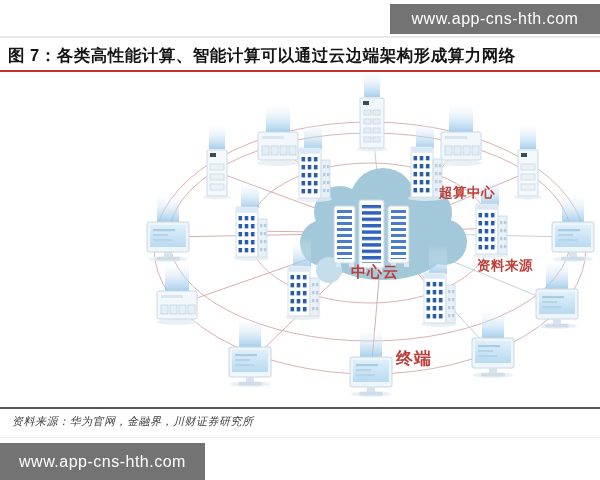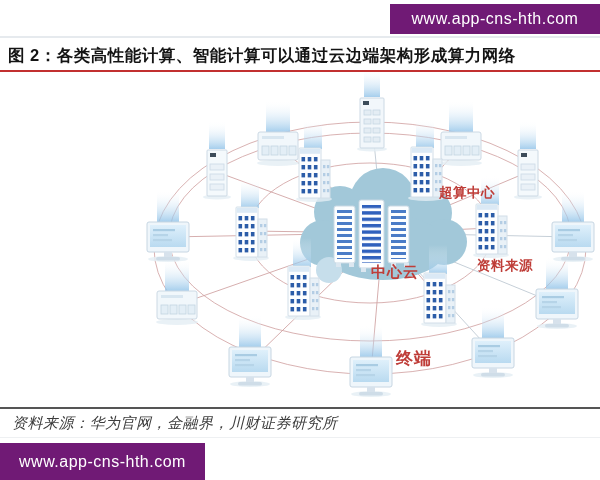--- a/index.html
+++ b/index.html
@@ -1,47 +1,47 @@
 <!DOCTYPE html>
 <html><head>
 <meta charset="utf-8">
 <style>
   html,body{margin:0;padding:0;}
   body{width:600px;height:480px;background:#ffffff;position:relative;overflow:hidden;
        font-family:"Liberation Sans",sans-serif;}
   .page{position:absolute;inset:0;}
 
-  .urlbar{position:absolute;background:#701a75;color:#ffffff;
+  .urlbar{position:absolute;background:#737373;color:#ffffff;
           display:flex;align-items:center;justify-content:center;
           font-size:16px;letter-spacing:0.5px;}
   .urlbar.top{left:390px;top:4px;width:210px;height:30px;}
   .urlbar.bottom{left:0;top:443px;width:205px;height:37px;}
 
   .hairline{position:absolute;left:0;width:600px;}
   .hairline.under-top{top:36px;height:2px;background:#e6eaee;}
   .hairline.above-bottom{top:437px;height:1px;background:#eef0f2;}
 
   .fig-title{position:absolute;left:8px;top:45px;width:588px;
              font-size:16.5px;font-weight:bold;color:#141414;letter-spacing:0.5px;
              white-space:nowrap;}
   .title-underline{position:absolute;left:0;top:70px;width:600px;height:2px;background:#c23030;}
 
   .src-divider{position:absolute;left:0;top:407px;width:600px;height:2px;background:#555555;}
   .src-text{position:absolute;left:12px;top:414px;font-family:"Liberation Serif",serif;
-            font-style:italic;font-size:15px;color:#3c3c3c;letter-spacing:0.5px;}
+            font-style:italic;font-size:11px;color:#3c3c3c;letter-spacing:0.5px;}
 
   svg.diagram{position:absolute;left:0;top:0;width:600px;height:480px;}
   .ring{fill:none;stroke:#cf9f9f;stroke-width:1;opacity:0.8;}
   .spoke-red{stroke:#cfa0a0;stroke-width:1;opacity:0.85;}
   .spoke-gray{stroke:#bcc7d1;stroke-width:1;opacity:0.85;}
 
   .dlabel{position:absolute;color:#bf3d38;font-weight:bold;white-space:nowrap;text-align:center;}
   .lbl-super{left:439px;top:184px;font-size:13.5px;letter-spacing:0.5px;}
   .lbl-intel{left:477px;top:257px;font-size:13.5px;letter-spacing:0.5px;}
-  .lbl-cloud{left:351px;top:263px;font-size:15px;letter-spacing:1px;margin-left:20px;}
+  .lbl-cloud{left:351px;top:263px;font-size:15px;letter-spacing:1px;}
   .lbl-edge{left:284px;top:320px;font-size:12.5px;letter-spacing:0.5px;}
   .lbl-term{left:396px;top:347px;font-size:17px;letter-spacing:1px;}
 </style>
 </head>
 <body>
 
 <div class="page">
 
   <svg class="diagram" viewBox="0 0 600 480" xmlns="http://www.w3.org/2000/svg">
     <defs>
@@ -427,21 +427,21 @@
   <div class="dlabel lbl-super">超算中心</div>
   <div class="dlabel lbl-intel">资料来源</div>
   <div class="dlabel lbl-cloud">中心云</div>
   <div class="dlabel lbl-term">终端</div>
 
   <div class="urlbar top">
     <span>www.app-cns-hth.com</span>
   </div>
   <div class="hairline under-top"></div>
 
-  <div class="fig-title">图 2：各类高性能计算、智能计算可以通过云边端架构形成算力网络</div>
+  <div class="fig-title">图 7：各类高性能计算、智能计算可以通过云边端架构形成算力网络</div>
   <div class="title-underline"></div>
 
   <div class="src-divider"></div>
   <div class="src-text">资料来源：华为官网，金融界，川财证券研究所</div>
 
   <div class="hairline above-bottom"></div>
   <div class="urlbar bottom">
     <span>www.app-cns-hth.com</span>
   </div>
 

